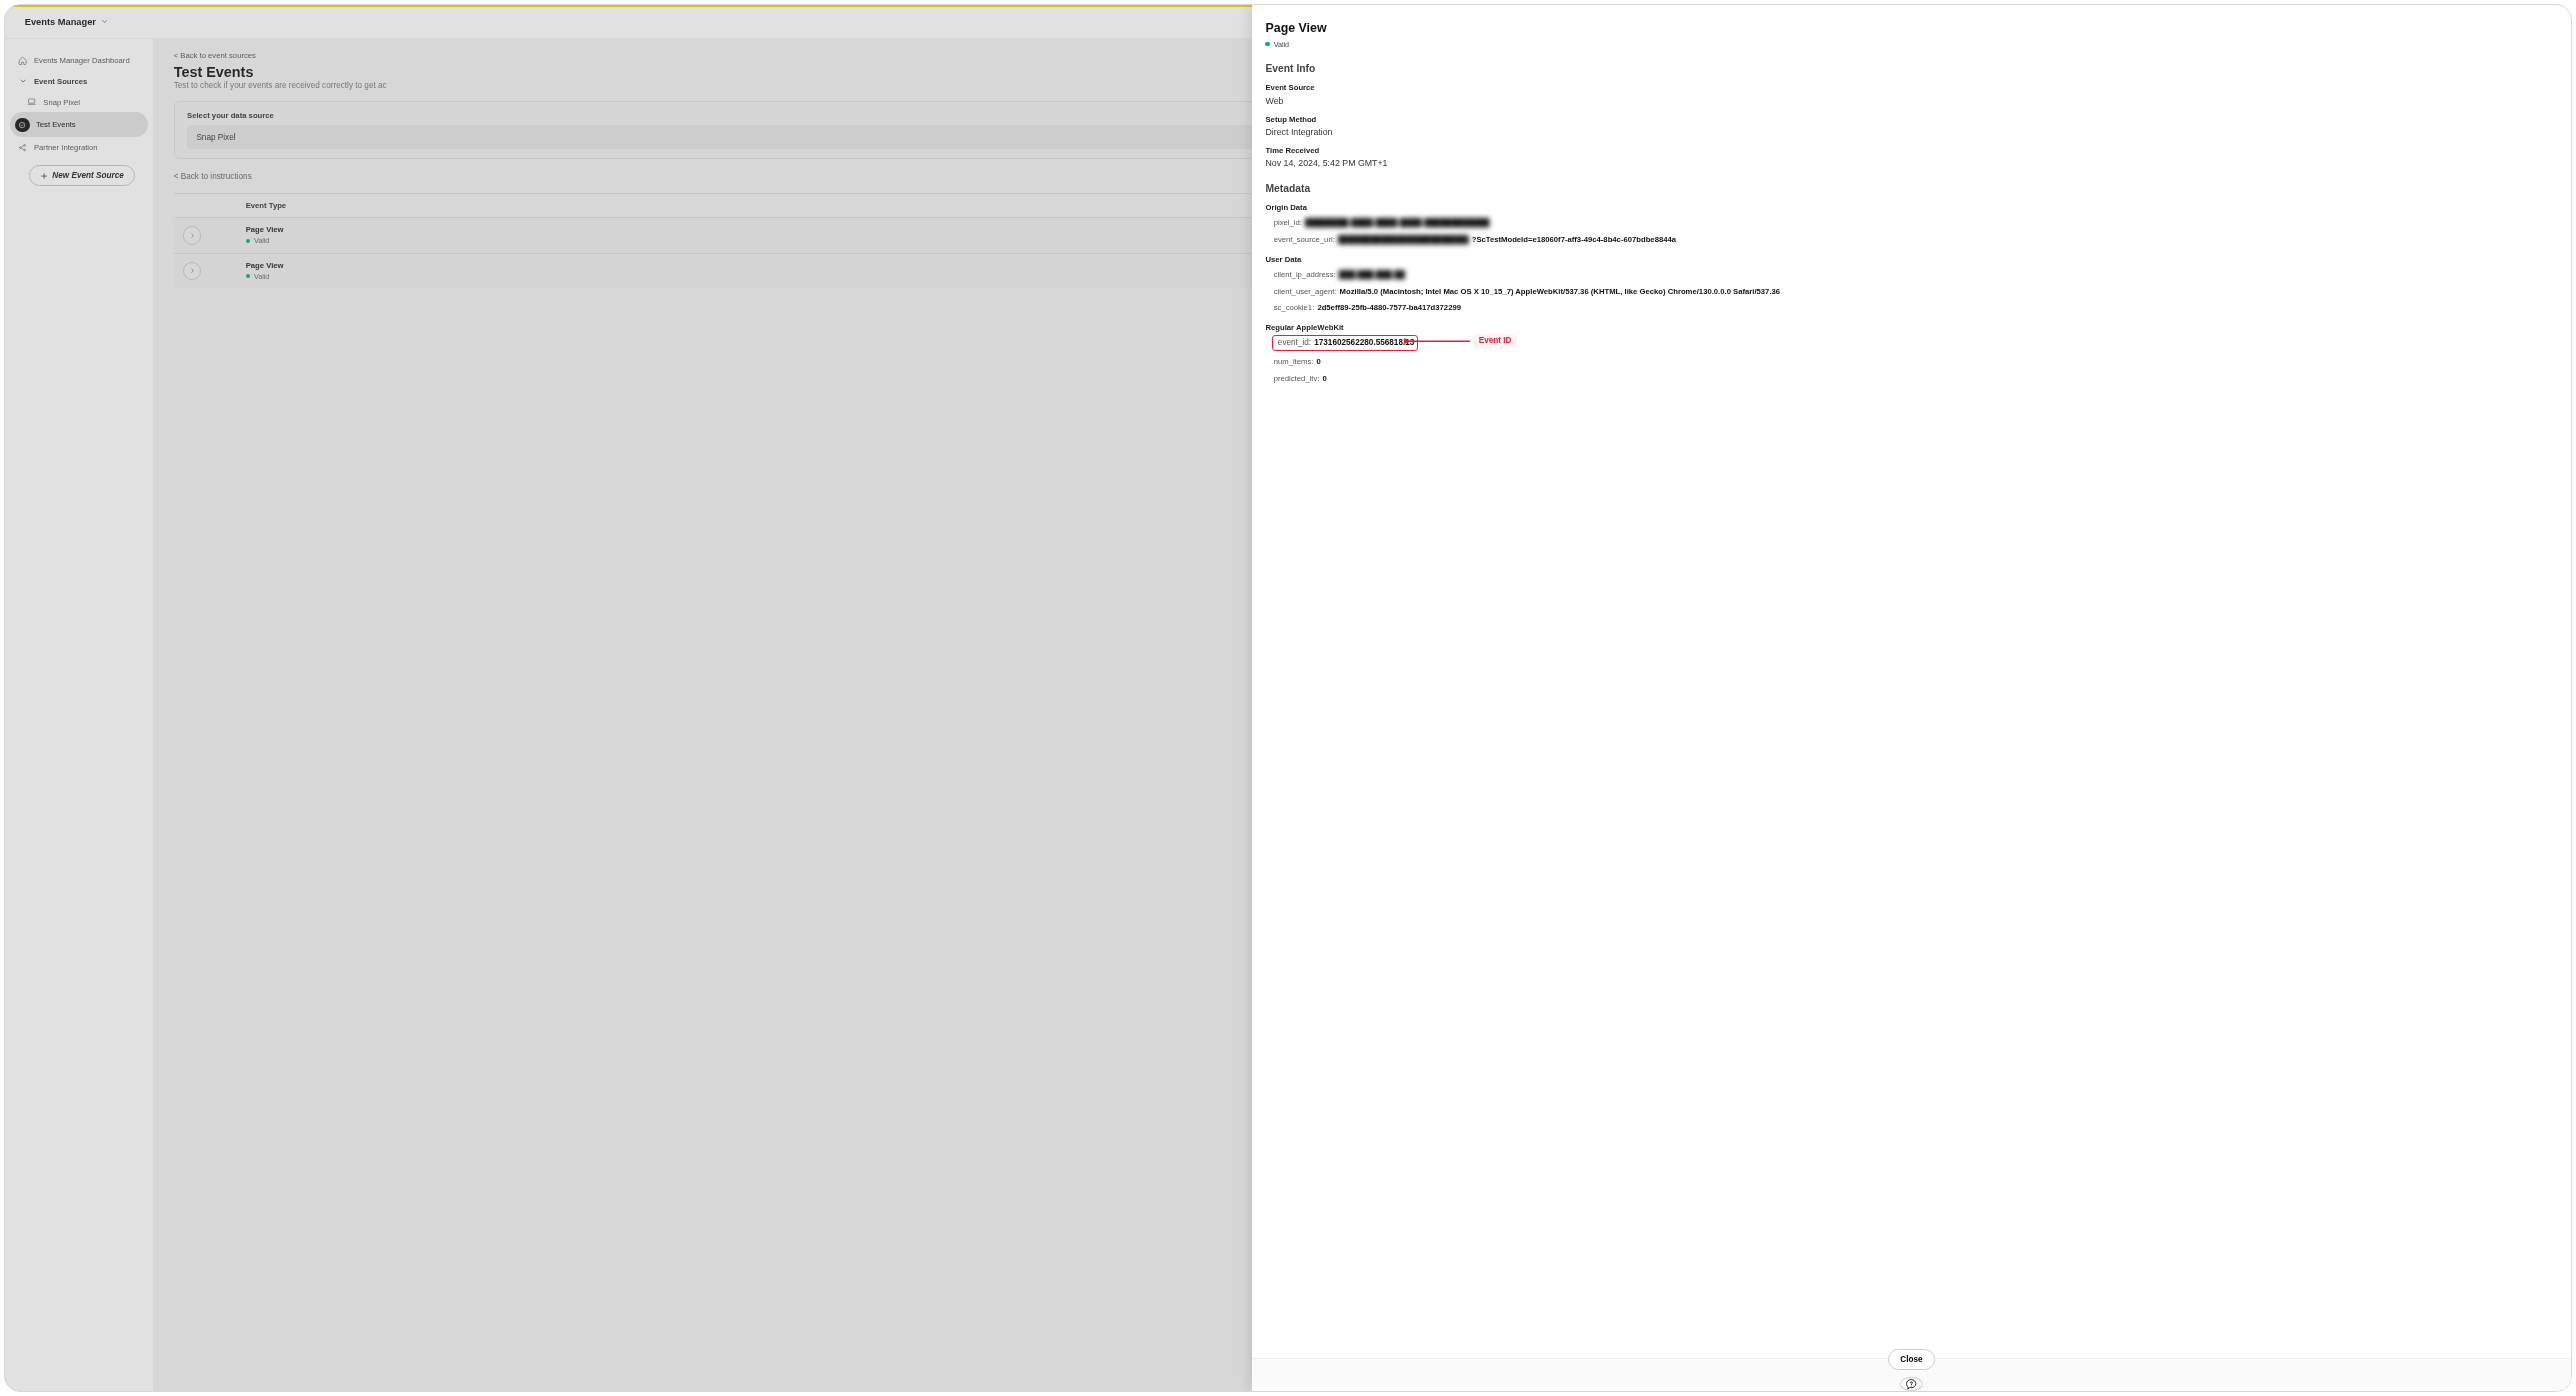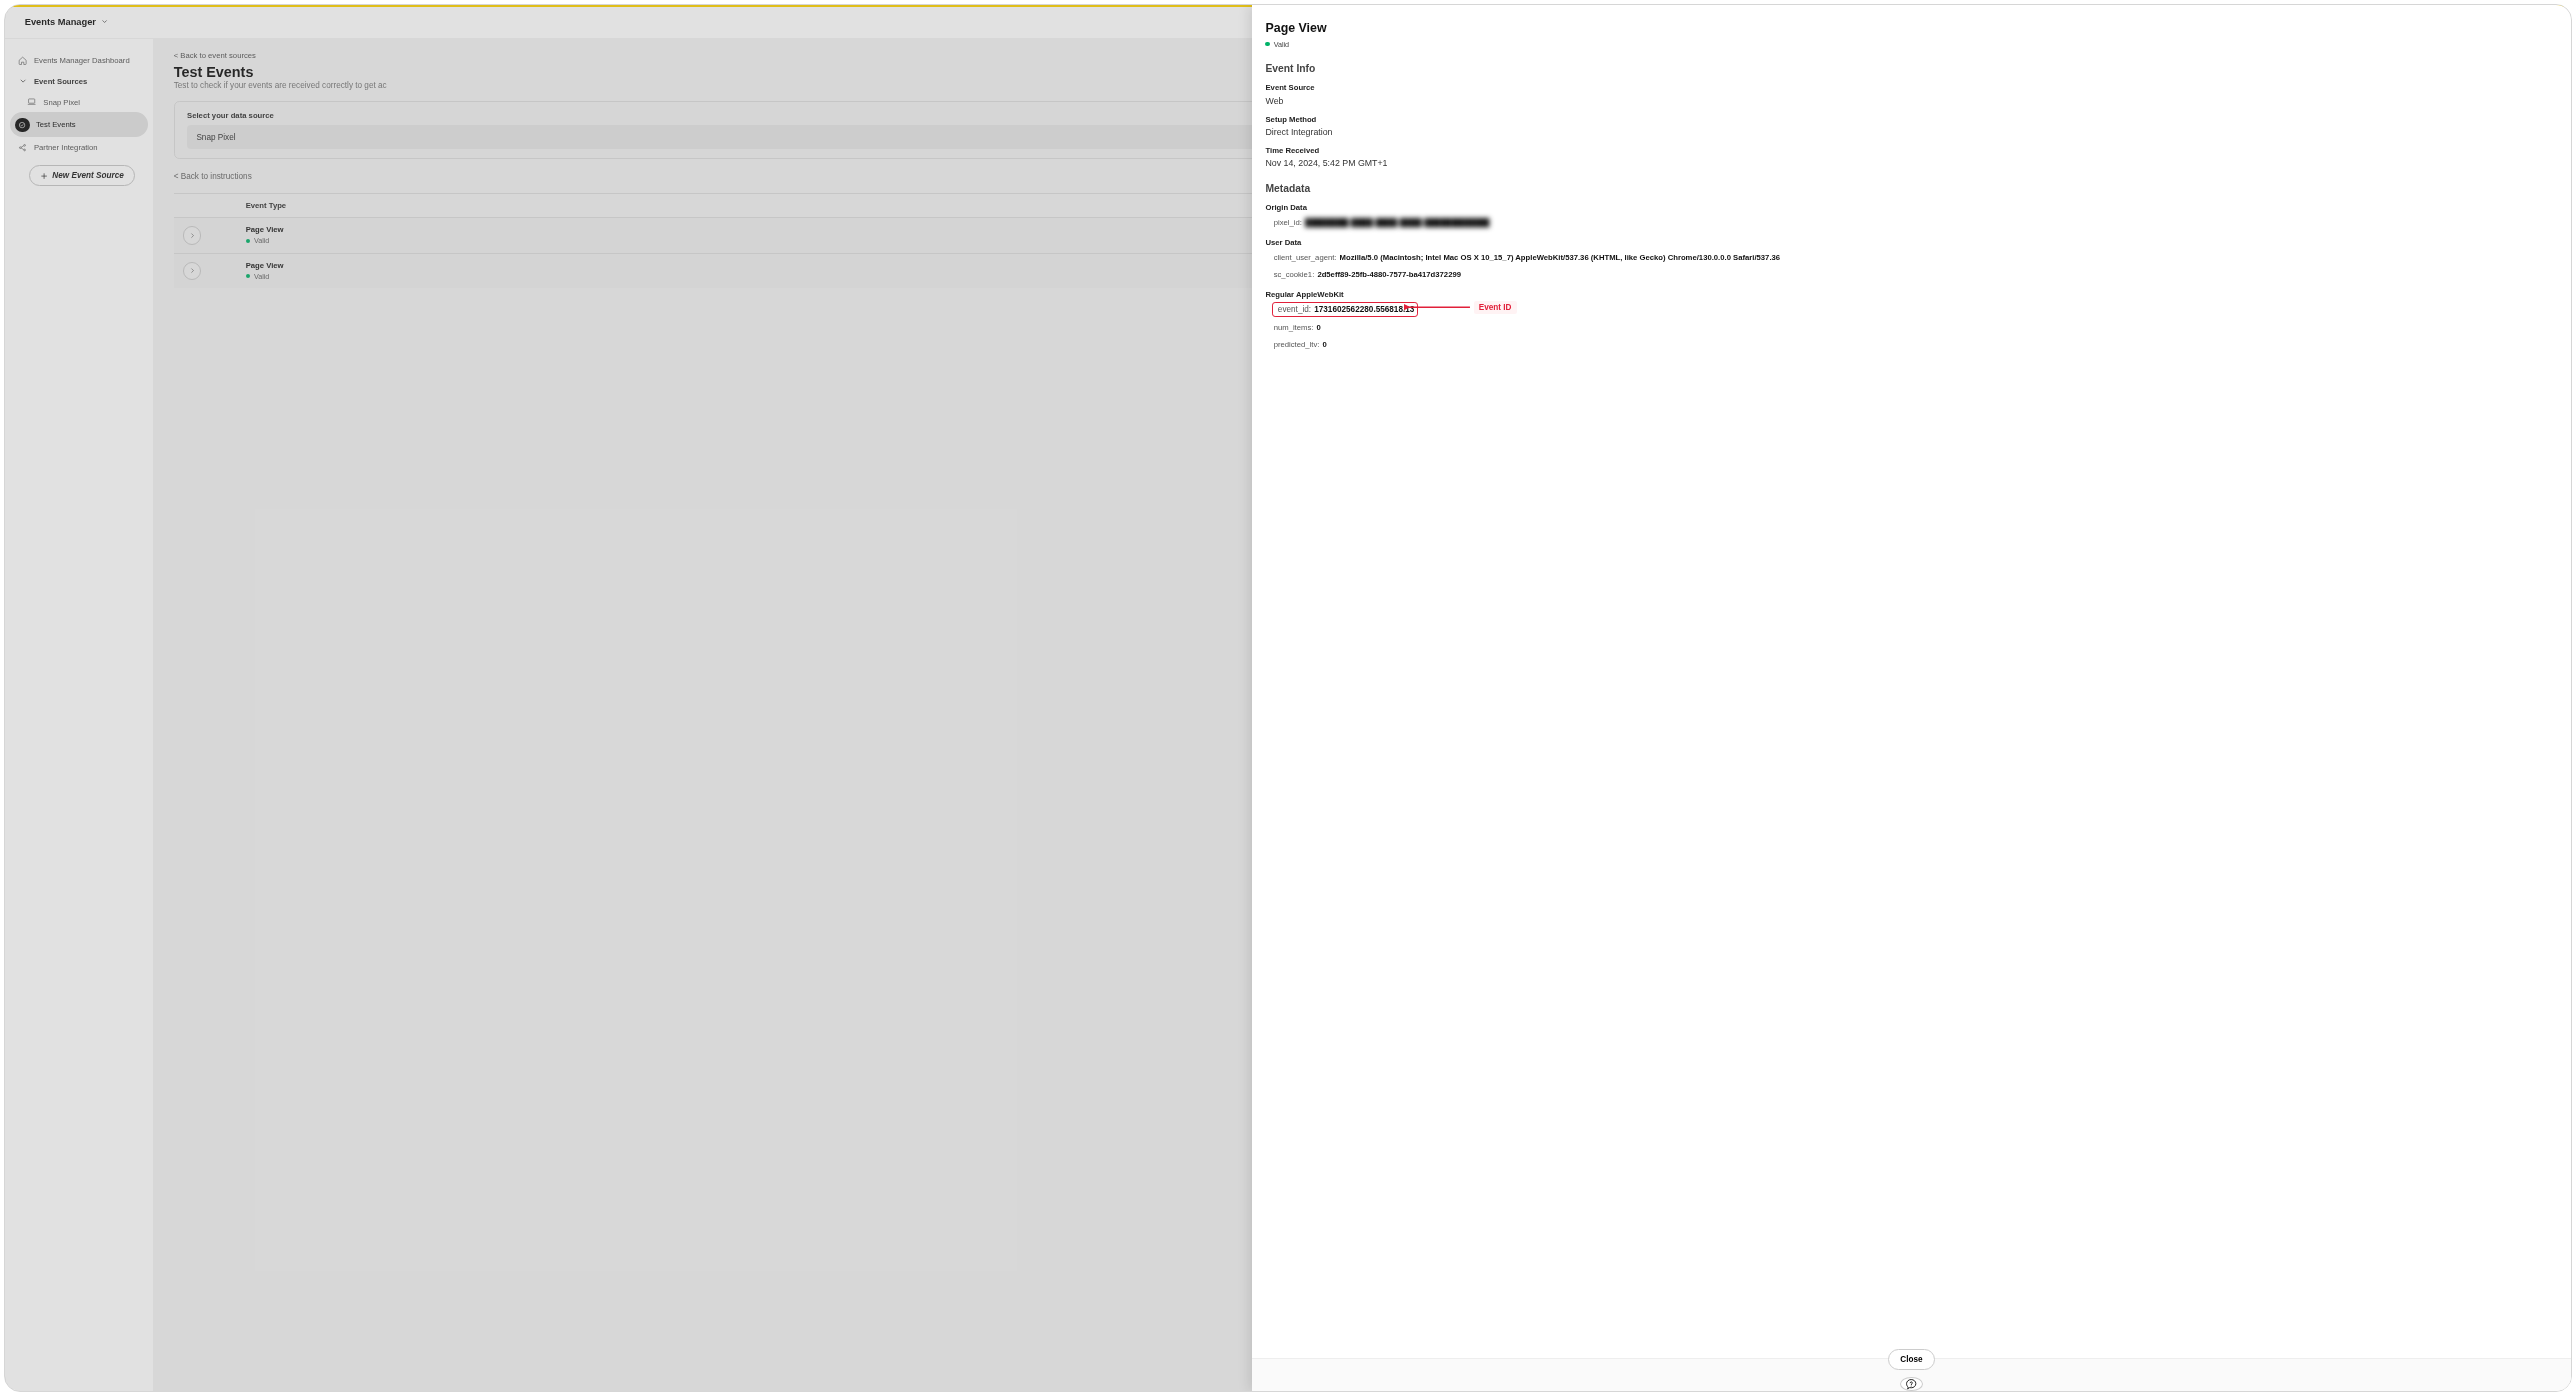--- a/index.html
+++ b/index.html
@@ -234,22 +234,31 @@
         <div class="kv-val">Nov 14, 2024, 5:42 PM GMT+1</div>
       </div>
 
       <div class="sect-h">Metadata</div>
 
       <div class="meta-group-label">Origin Data</div>
       <div class="meta-row">
         <span class="meta-key">pixel_id:</span>
         <span class="meta-val blur">████████-████-████-████-████████████</span>
       </div>
+      <div class="meta-row">
+        <span class="meta-key">event_source_url:</span>
+        <span class="meta-val blur">████████████████████████</span>
+          <span class="meta-val">?ScTestModeId=e18060f7-aff3-49c4-8b4c-607bdbe8844a</span>
+      </div>
 
       <div class="meta-group-label">User Data</div>
+      <div class="meta-row">
+        <span class="meta-key">client_ip_address:</span>
+        <span class="meta-val blur">███.███.███.██</span>
+      </div>
       <div class="meta-row">
         <span class="meta-key">client_user_agent:</span>
         <span class="meta-val">Mozilla/5.0 (Macintosh; Intel Mac OS X 10_15_7) AppleWebKit/537.36 (KHTML, like Gecko) Chrome/130.0.0.0 Safari/537.36</span>
       </div>
       <div class="meta-row">
         <span class="meta-key">sc_cookie1:</span>
         <span class="meta-val">2d5eff89-25fb-4880-7577-ba417d372299</span>
       </div>
 
       <div class="meta-group-label">Regular AppleWebKit</div>

